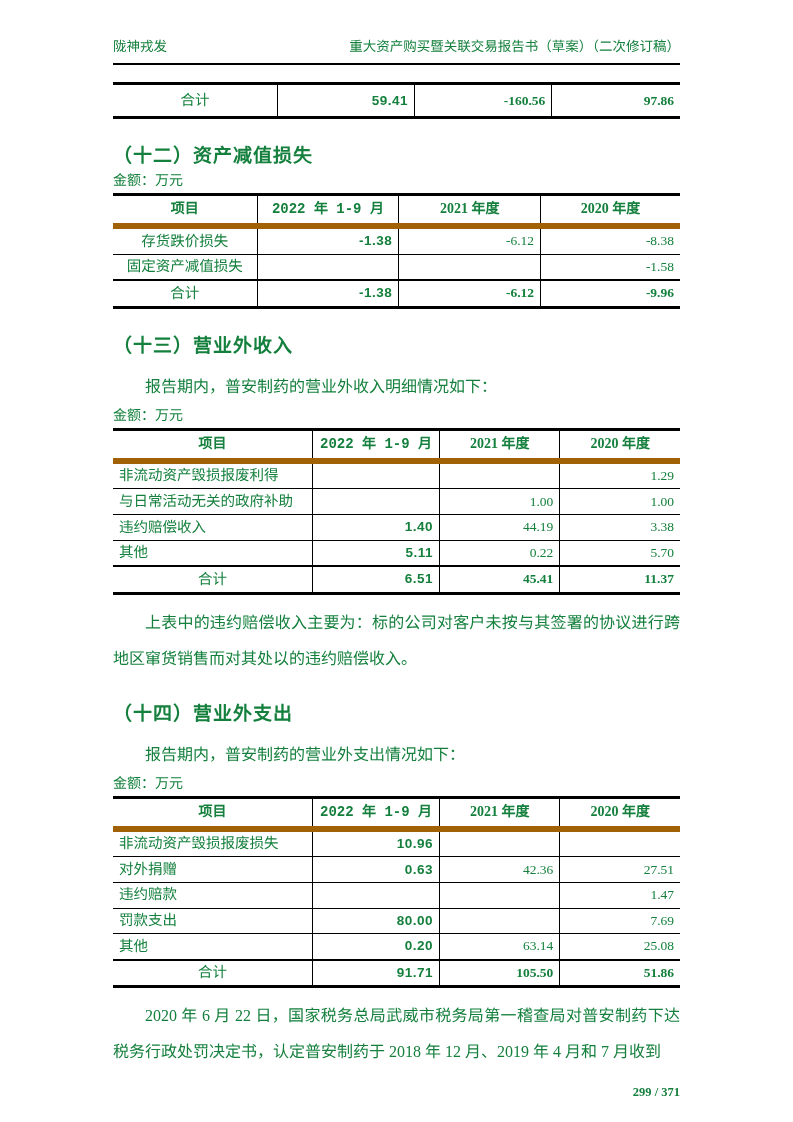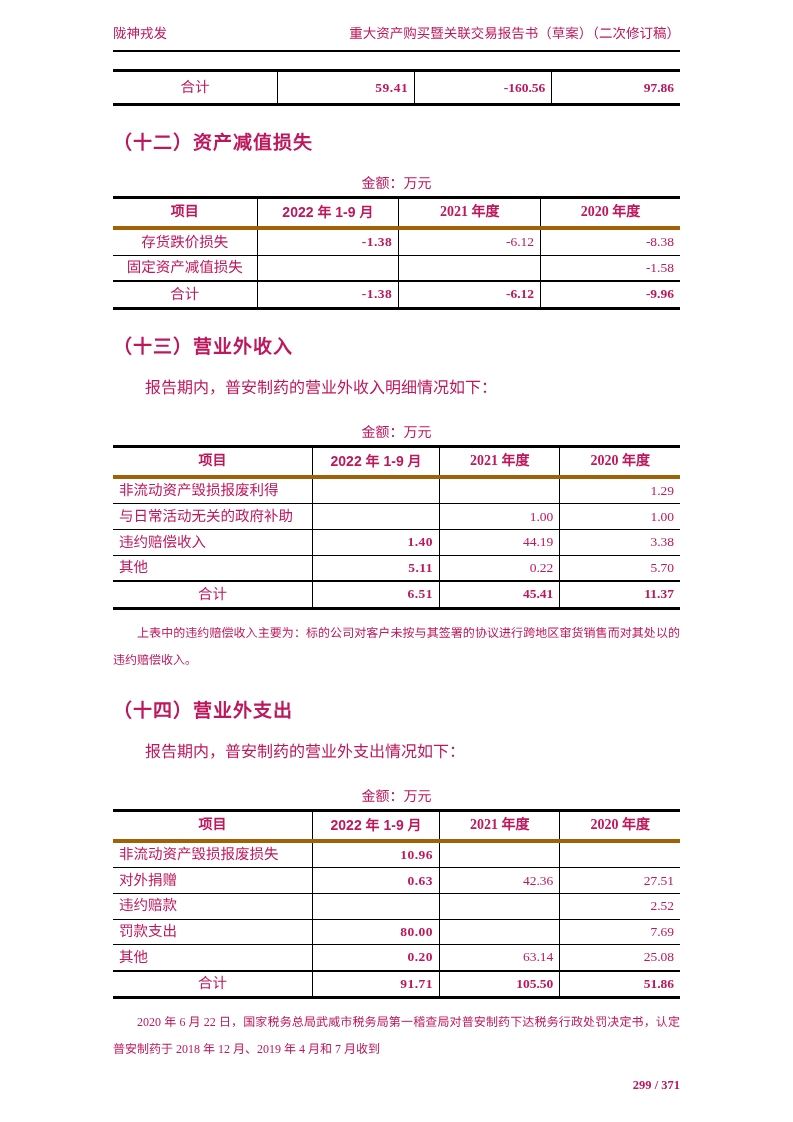--- a/index.html
+++ b/index.html
@@ -6,23 +6,23 @@
     margin: 0;
     padding: 0;
     background: #ffffff;
   }
   .page {
     position: relative;
     width: 793px;
     height: 1122px;
     margin: 0 auto;
     box-sizing: border-box;
-    padding: 26px 113px 0 113px;
+    padding: 39px 113px 0 113px;
     background: #ffffff;
-    color: #be185d;
+    color: #15803d;
     font-family: "Liberation Serif", "DejaVu Serif", serif;
     overflow: hidden;
   }
 
   
   .doc-header {
     display: flex;
     justify-content: space-between;
     align-items: flex-end;
     font-size: 13.5px;
@@ -45,21 +45,21 @@
     line-height: 1.35;
     overflow: hidden;
     white-space: nowrap;
   }
   .tbl td + td, .tbl th + th { border-left: 1px solid #000; }
 
   .carry { margin-top: 17px; }
   .carry td { padding: 6px 6px; }
 
   .data-tbl th {
-    border-bottom: 4px solid #a16207;
+    border-bottom: 6px solid #a16207;
     font-size: 14px;
     font-weight: bold;
     text-align: center;
     padding: 4px 6px;
   }
   .data-tbl td { border-bottom: 1px solid #000; padding: 2.5px 6px; }
   .data-tbl tr.total td { border-top: 2px solid #000; }
 
   .lbl { font-size: 14.5px; text-align: left; padding-left: 5px; }
   .center-labels .lbl { text-align: center; }
@@ -67,51 +67,51 @@
     text-align: center;
     font-weight: normal;
     font-family: "Liberation Sans", "DejaVu Sans", sans-serif;
   }
   .num {
     text-align: right;
     font-size: 13.5px;
     font-family: "Liberation Serif", "DejaVu Serif", serif;
   }
   .v2022 {
-    font-family: Liberation Serif, serif;
+    font-family: Liberation Sans, sans-serif;
     font-weight: bold;
     letter-spacing: 0.5px;
   }
   tr.total .num { font-weight: bold; }
-  th.v2022h { font-family: Liberation Sans, sans-serif; margin-top: 16px; }
+  th.v2022h { font-family: Liberation Mono, monospace; margin-top: 16px; }
 
   
   .sec-h {
     font-family: "Liberation Sans", "DejaVu Sans", sans-serif;
     font-weight: bold;
     font-size: 19px;
     letter-spacing: 1px;
     margin: 25px 0 0 0;
     line-height: 1.3;
   }
   .intro {
     font-size: 16px;
     line-height: 2.1;
     text-indent: 2em;
     text-align: justify;
     margin: 12px 0 0 0;
   }
   .unit {
     font-size: 14px;
-    text-align: center;
-    margin: 17px 0 2px 0;
+    text-align: left;
+    margin: 1px 0 2px 0;
     line-height: 1.5;
   }
   .note {
-    font-size: 12px;
+    font-size: 16px;
     line-height: 2.25;
     text-indent: 2em;
     text-align: justify;
     margin: 10px 0 0 0;
   }
   .pageno {
     margin-top: 14px;
     text-align: right;
     font-weight: bold;
     font-size: 12.5px;
@@ -269,21 +269,21 @@
             <tr>
               <td class="lbl">对外捐赠</td>
               <td class="num v2022">0.63</td>
               <td class="num">42.36</td>
               <td class="num">27.51</td>
             </tr>
             <tr>
               <td class="lbl">违约赔款</td>
               <td class="num v2022"></td>
               <td class="num"></td>
-              <td class="num">2.52</td>
+              <td class="num">1.47</td>
             </tr>
             <tr>
               <td class="lbl">罚款支出</td>
               <td class="num v2022">80.00</td>
               <td class="num"></td>
               <td class="num">7.69</td>
             </tr>
             <tr>
               <td class="lbl">其他</td>
               <td class="num v2022">0.20</td>

